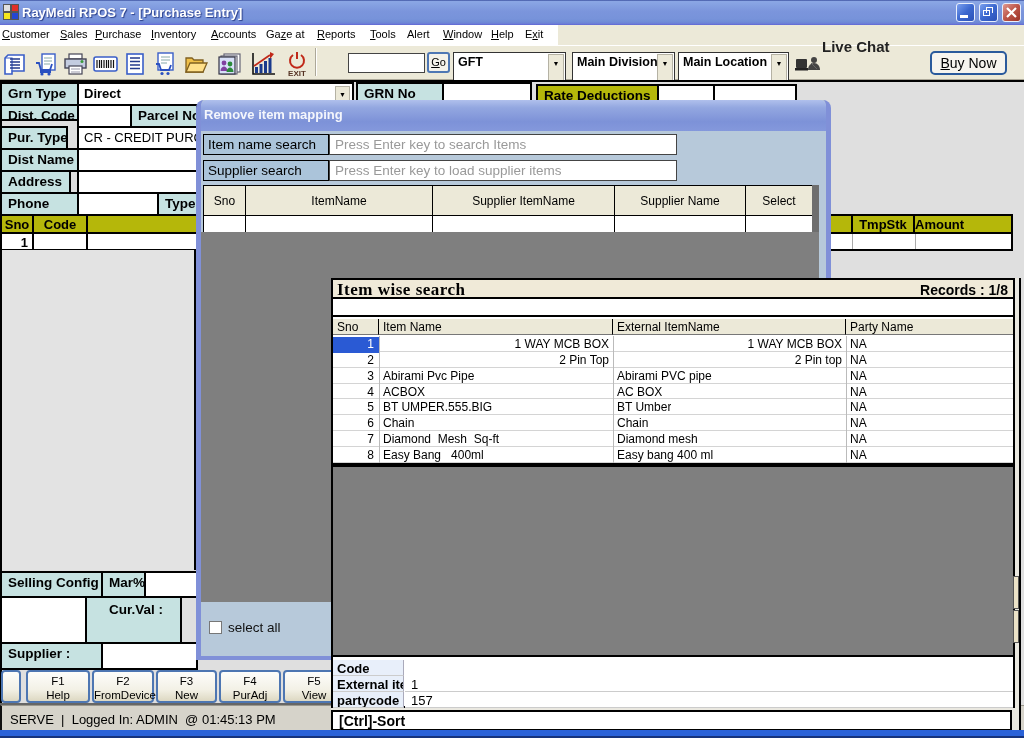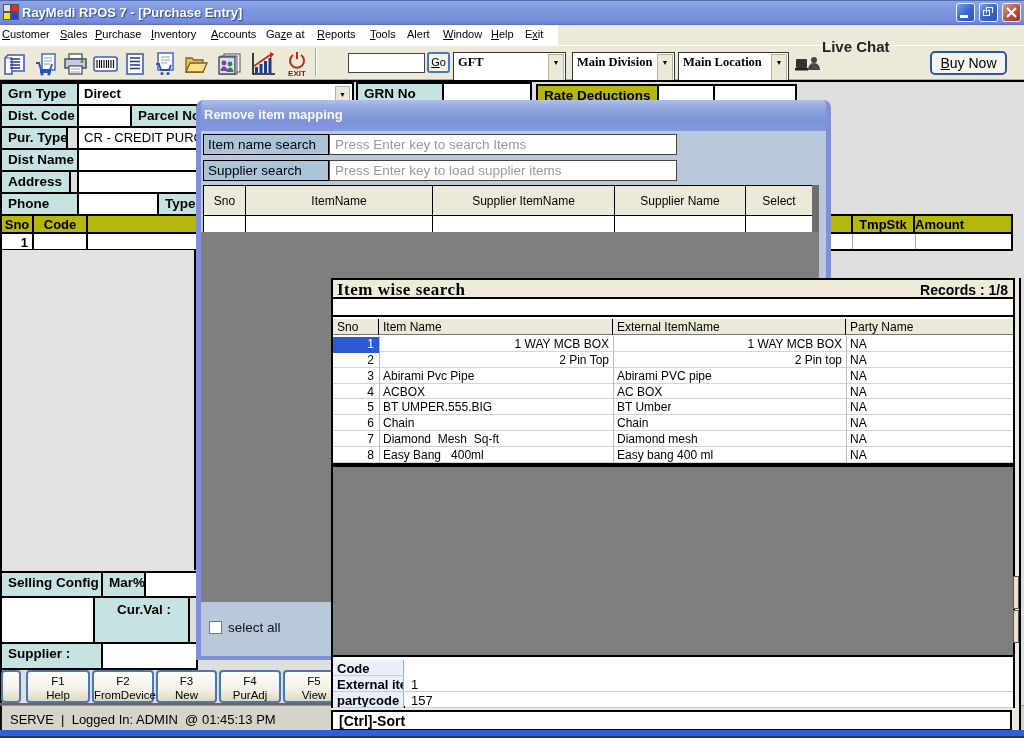--- a/index.html
+++ b/index.html
@@ -23,21 +23,21 @@
 
 #menubar { left:0; top:25px; width:1024px; height:20px; background:#fff; font-size:11px; color:#000; }
 #menubar .mi { position:absolute; top:3px; }
 #menubeige { left:558px; top:0; width:466px; height:20px; background:#ece9d8; }
 
 
 #toolbar { left:0; top:45px; width:1024px; height:35px; background:#ece9d8; border-top:1px solid #fff; border-bottom:1px solid #aca899; }
 #tsep { left:315px; top:48px; width:2px; height:28px; border-left:1px solid #aca899; border-right:1px solid #fff; }
 #tinput { left:348px; top:53px; width:77px; height:20px; background:#fff; border:1px solid #444; }
 #gobtn { left:427px; top:52px; width:23px; height:21px; background:#f4f2ea; border:2px solid #4e77b4; border-radius:3px; font-size:11px; text-align:center; line-height:17px; }
-.combo { top:52px; height:35px; background:#fff; border:1px solid #333; font-weight:bold; font-size:12.5px;font-family:Liberation Serif, serif; }
+.combo { top:52px; height:35px; background:#fff; border:1px solid #333; font-weight:bold; font-size:12.5px; }
 .combo .ct { position:absolute; left:4px; top:2px; }
 .combo .cb { position:absolute; right:1px; top:1px; bottom:1px; width:16px; background:#ece9d8; border:1px solid #b5b2a4; font-size:7px; text-align:center; line-height:17px; color:#000; }
 #livechat { left:822px; top:38px; font-weight:bold; font-size:15px; color:#222; }
 #buynow { left:930px; top:51px; width:77px; height:24px; background:#f6f4ee; border:2px solid #2a5a9c; border-radius:5px; font-size:14px; text-align:center; line-height:20px; }
 
 
 #content { left:0; top:80px; width:1024px; height:650px; background:#dfdfdf; border-top:2px solid #000; border-left:2px solid #000; }
 .cell { position:absolute; border:2px solid #000; font-weight:bold; font-size:13.5px; color:#000; overflow:hidden; white-space:nowrap; }
 .teal { background:#c6e2e1; }
 .white { background:#fff; }
@@ -223,21 +223,21 @@
   <div class="cell white" style="left:77px;top:82px;width:277px;height:24px;font-size:13px">
       <span>Direct</span>
     <i style="position:absolute;right:2px;top:2px;bottom:2px;width:15px;background:#ece9d8;border:1px solid #b5b2a4;font-style:normal;font-size:7px;text-align:center;line-height:15px">▼</i>
     </div>
   <div class="cell teal lbl" style="left:356px;top:82px;width:88px;height:22px">GRN No</div>
   <div class="cell white" style="left:442px;top:82px;width:90px;height:22px"></div>
   <div class="cell olive lbl" style="left:536px;top:84px;width:123px;height:22px">Rate Deductions</div>
   <div class="cell white" style="left:657px;top:84px;width:58px;height:22px"></div>
   <div class="cell white" style="left:713px;top:84px;width:84px;height:22px"></div>
 
-  <div class="cell teal lbl" style="left:0px;top:104px;width:79px;height:24px">Dist. Code</div>
+  <div class="cell teal lbl" style="left:0px;top:104px;width:79px;height:17px">Dist. Code</div>
   <div class="cell white" style="left:77px;top:104px;width:55px;height:24px"></div>
   <div class="cell teal lbl" style="left:130px;top:104px;width:68px;height:24px">Parcel No</div>
   <div class="cell teal lbl" style="left:0px;top:126px;width:68px;height:24px">Pur. Type</div>
   <div class="cell white" style="left:77px;top:126px;width:121px;height:24px;font-weight:normal;font-size:13px">
       <span>CR - CREDIT PURCH</span>
     </div>
   <div class="cell teal lbl" style="left:0px;top:148px;width:79px;height:24px">Dist Name</div>
   <div class="cell white" style="left:77px;top:148px;width:121px;height:24px"></div>
   <div class="cell teal lbl" style="left:0px;top:170px;width:71px;height:24px">Address</div>
   <div class="cell white" style="left:77px;top:170px;width:121px;height:24px"></div>
@@ -259,21 +259,21 @@
       <i style="position:absolute;left:22px;top:0;bottom:0;width:1px;background:#aaa"></i>
       <i style="position:absolute;left:85px;top:0;bottom:0;width:1px;background:#aaa"></i>
     </div>
 
   <div id="lpanel" class="abs" style="top:250px;height:320px"></div>
 
   <div class="cell teal lbl" style="left:0px;top:571px;width:103px;height:27px">Selling Config</div>
   <div class="cell teal lbl" style="left:101px;top:571px;width:45px;height:27px">Mar%</div>
   <div class="cell white" style="left:144px;top:571px;width:54px;height:27px"></div>
   <div class="cell white" style="left:0px;top:596px;width:103px;height:48px"></div>
-  <div class="cell teal" style="left:93px;top:596px;width:97px;height:56px">
+  <div class="cell teal" style="left:85px;top:596px;width:97px;height:56px">
       <span style="left:22px;top:4px">Cur.Val :</span>
     </div>
   <div class="cell teal lbl" style="left:0px;top:642px;width:103px;height:28px">Supplier :</div>
   <div class="cell white" style="left:101px;top:642px;width:97px;height:28px"></div>
 
   <div class="abs fbtn" style="left:1px;top:670px;width:20px"></div>
   <div class="abs fbtn" style="left:26px;top:670px;width:64px">F1<br>Help</div>
   <div class="abs fbtn" style="left:92px;top:670px;width:62px">F2<br>FromDevice</div>
   <div class="abs fbtn" style="left:156px;top:670px;width:61px">F3<br>New</div>
   <div class="abs fbtn" style="left:219px;top:670px;width:62px">F4<br>PurAdj</div>

